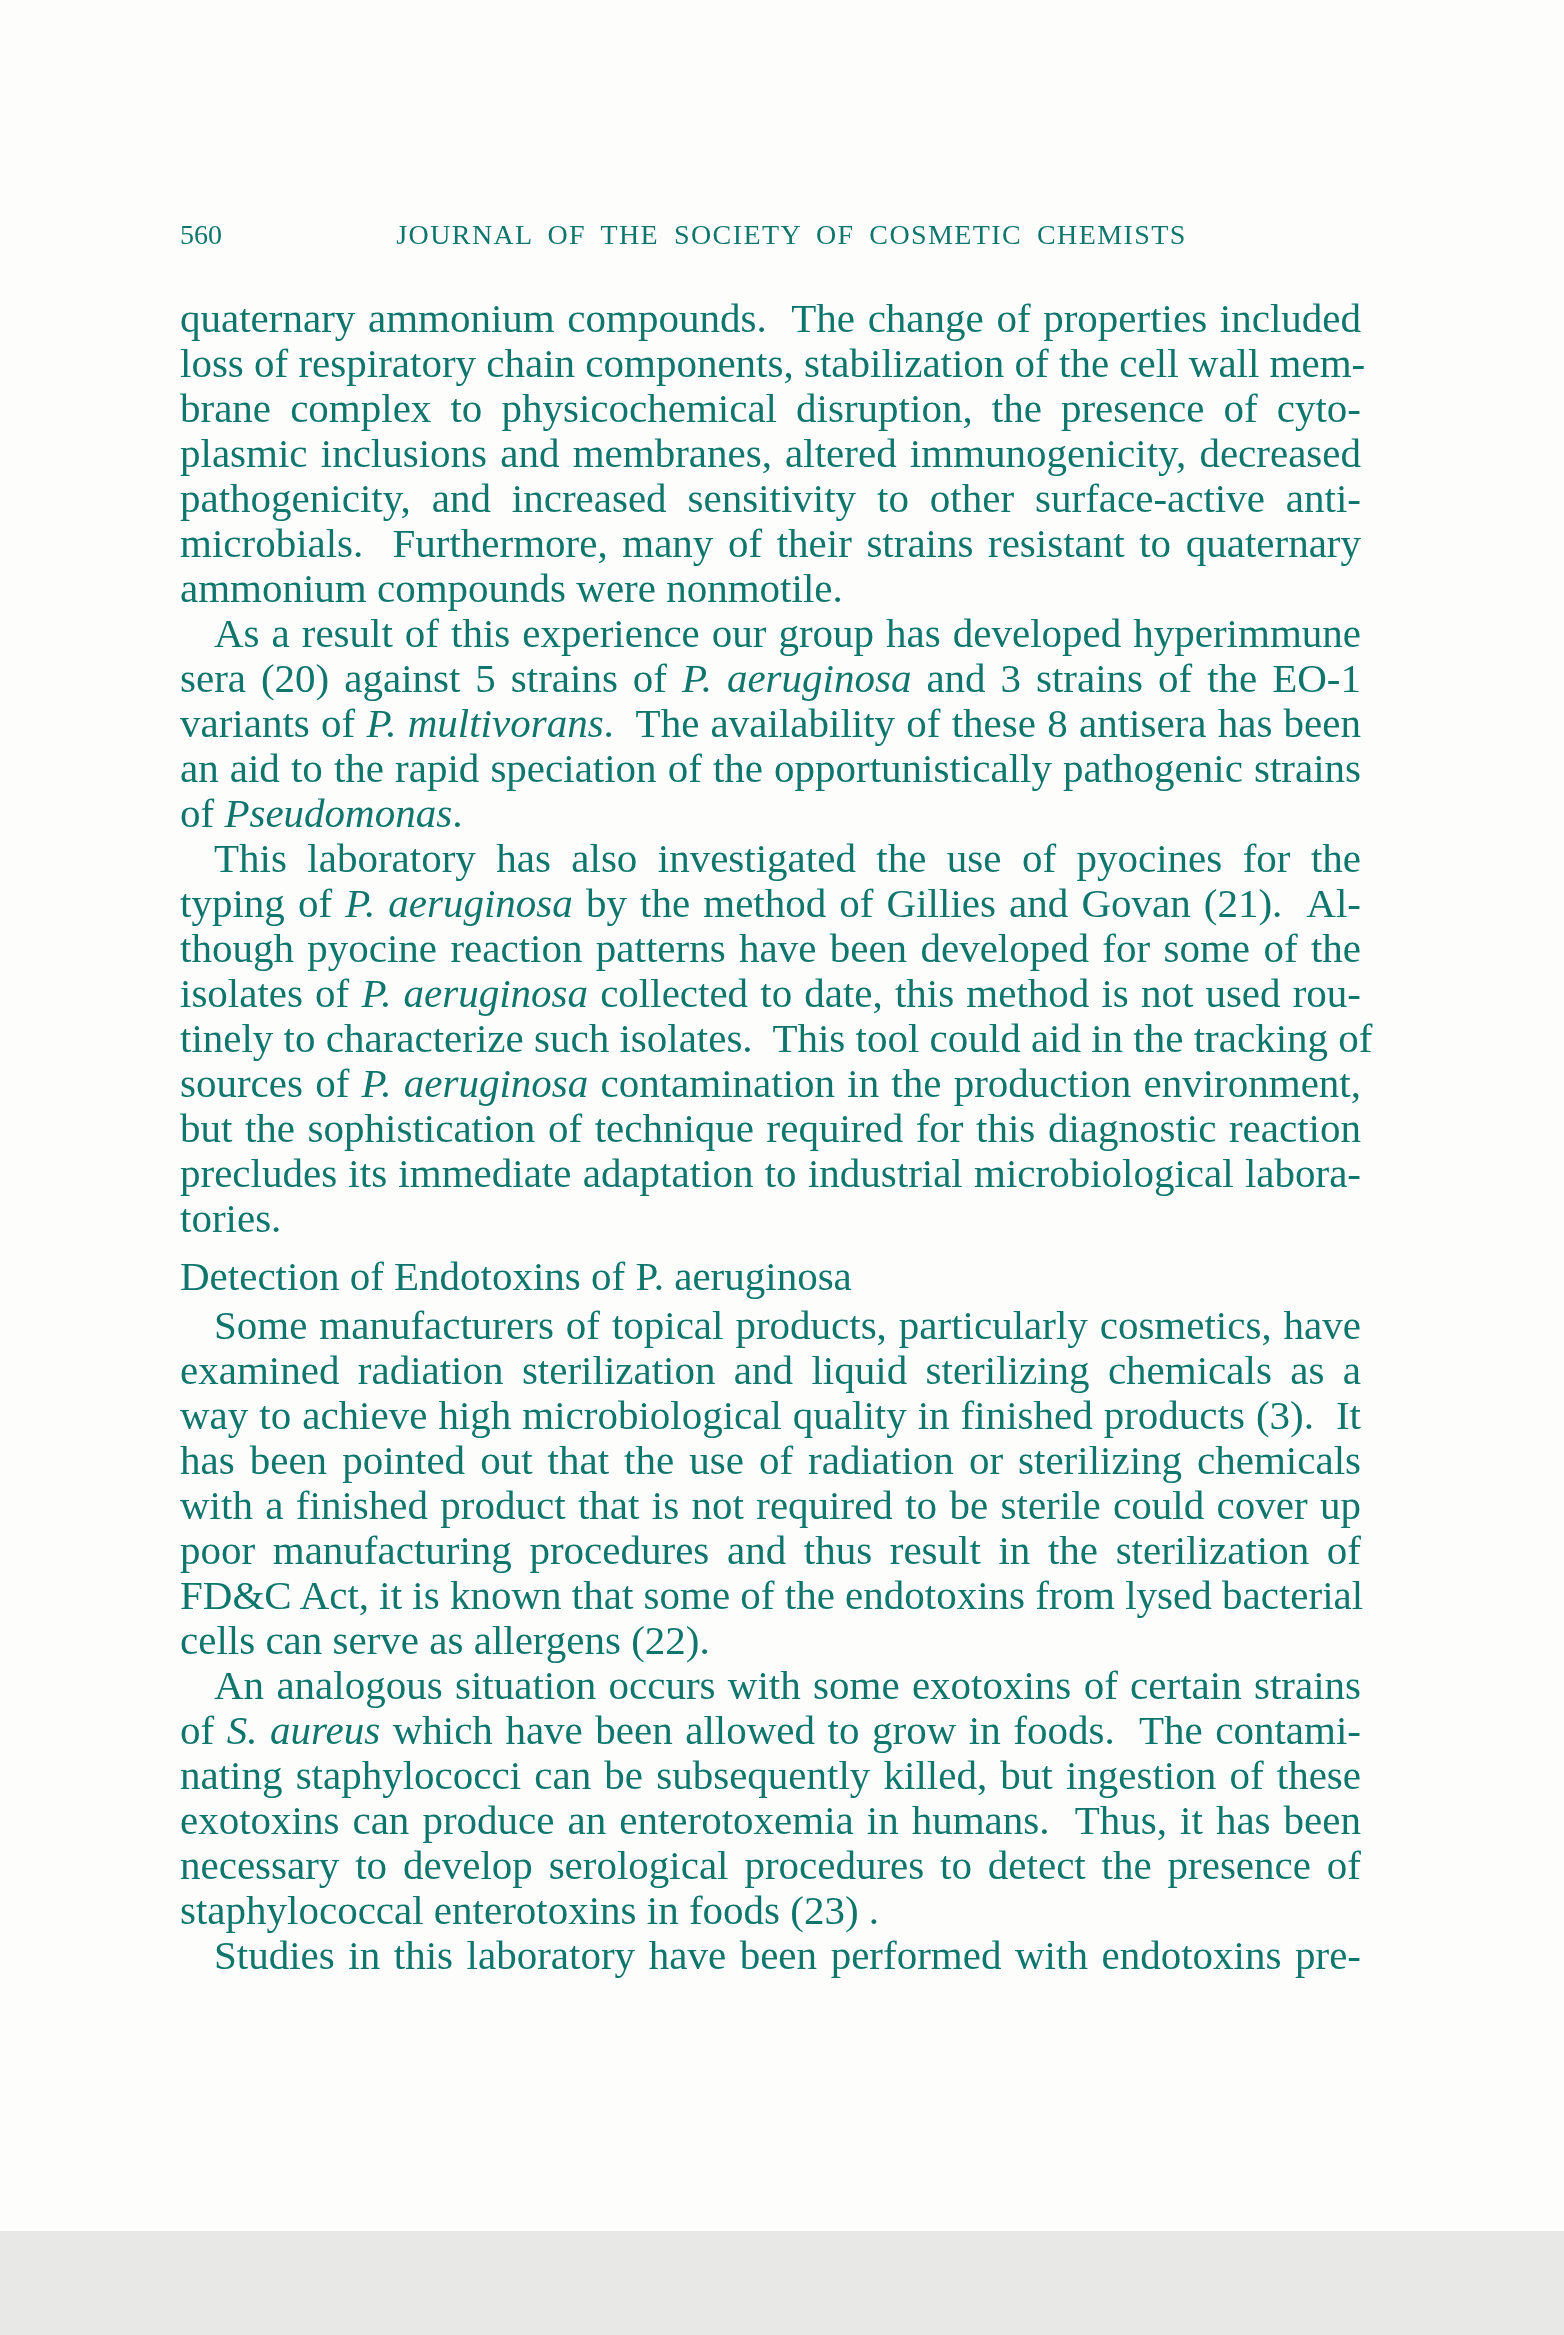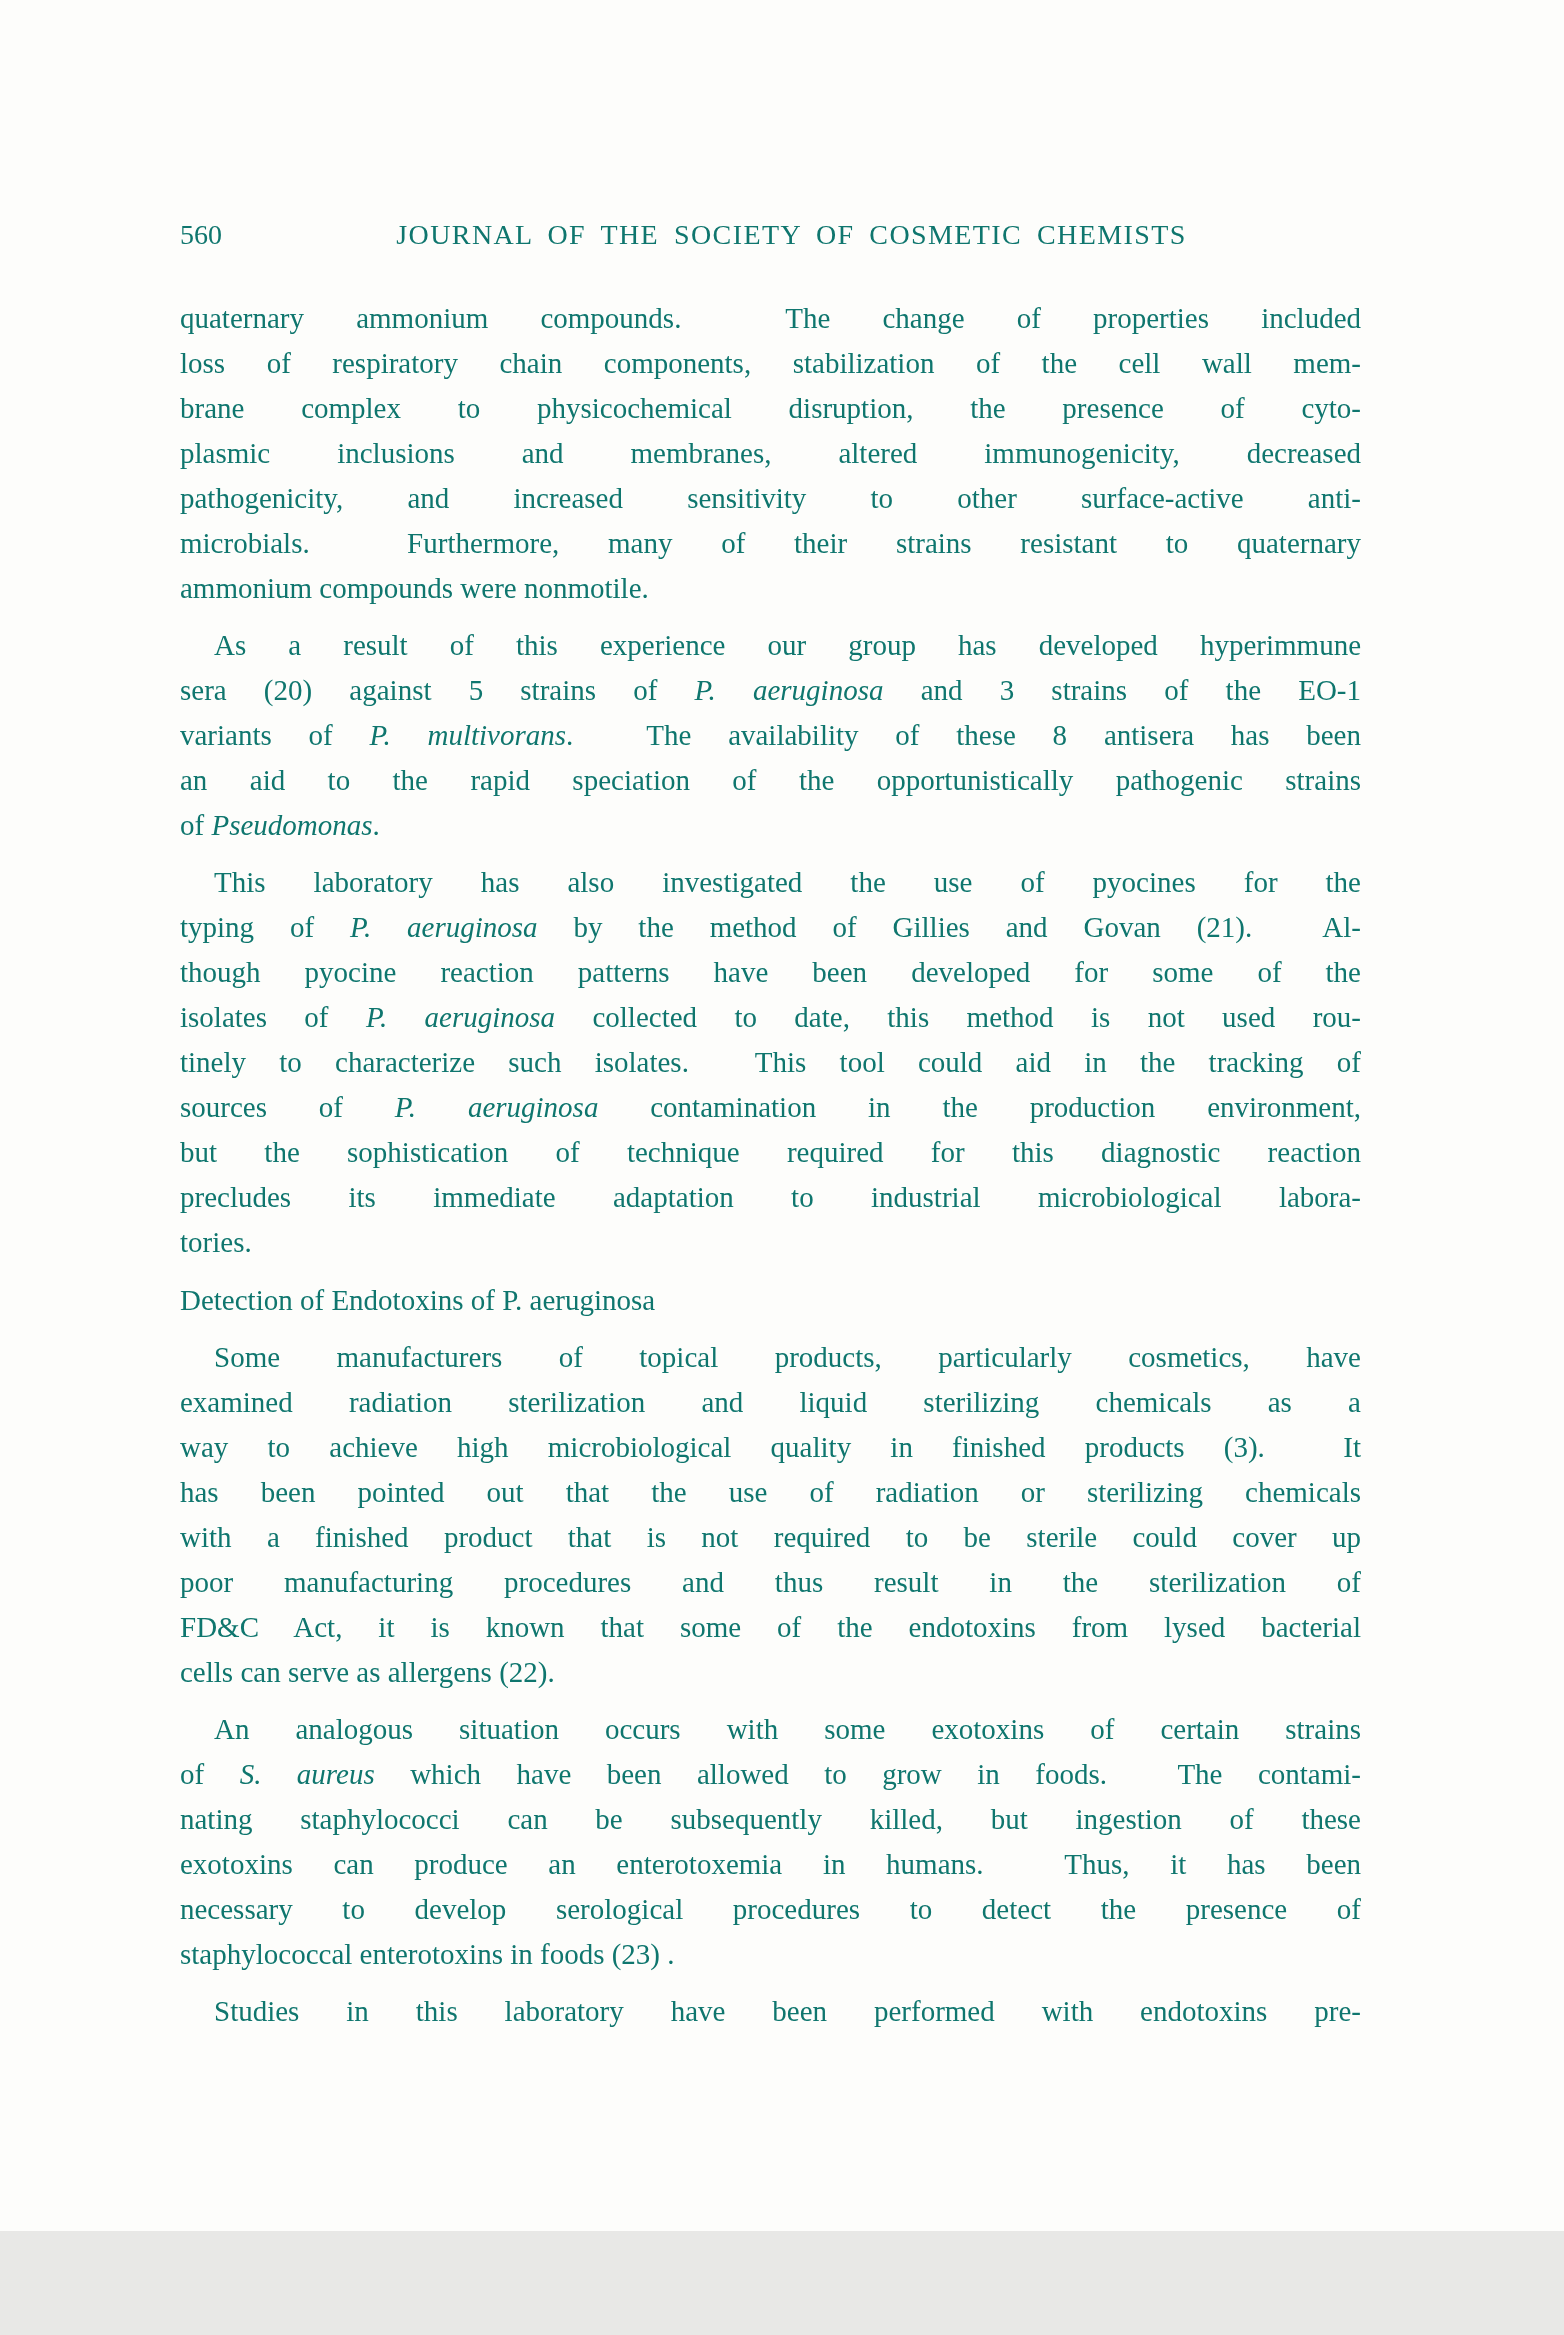--- a/index.html
+++ b/index.html
@@ -28,31 +28,31 @@
     flex:1 1 auto;
     text-align:center;
     letter-spacing:1.4px;
     word-spacing:6.5px;
   }
   .text-block{
     position:absolute;
     left:180px;
     top:296px;
     width:1181px;
-    font-size:29px;
+    font-size:41px;
     line-height:45px;
   }
   .line{
     height:45px;
     text-align:justify;
     text-align-last:justify;
     white-space:nowrap;
   }
   .line.last{text-align-last:left;}
-  .line.indent{padding-left:34px;margin-top:12px;}
+  .line.indent{padding-left:34px;}
   .section-heading{
     height:45px;
     margin:13px 0 4px 0;
     text-align:left;
   }
   .it{font-style:italic;}
 </style>
 </head>
 <body>
 

